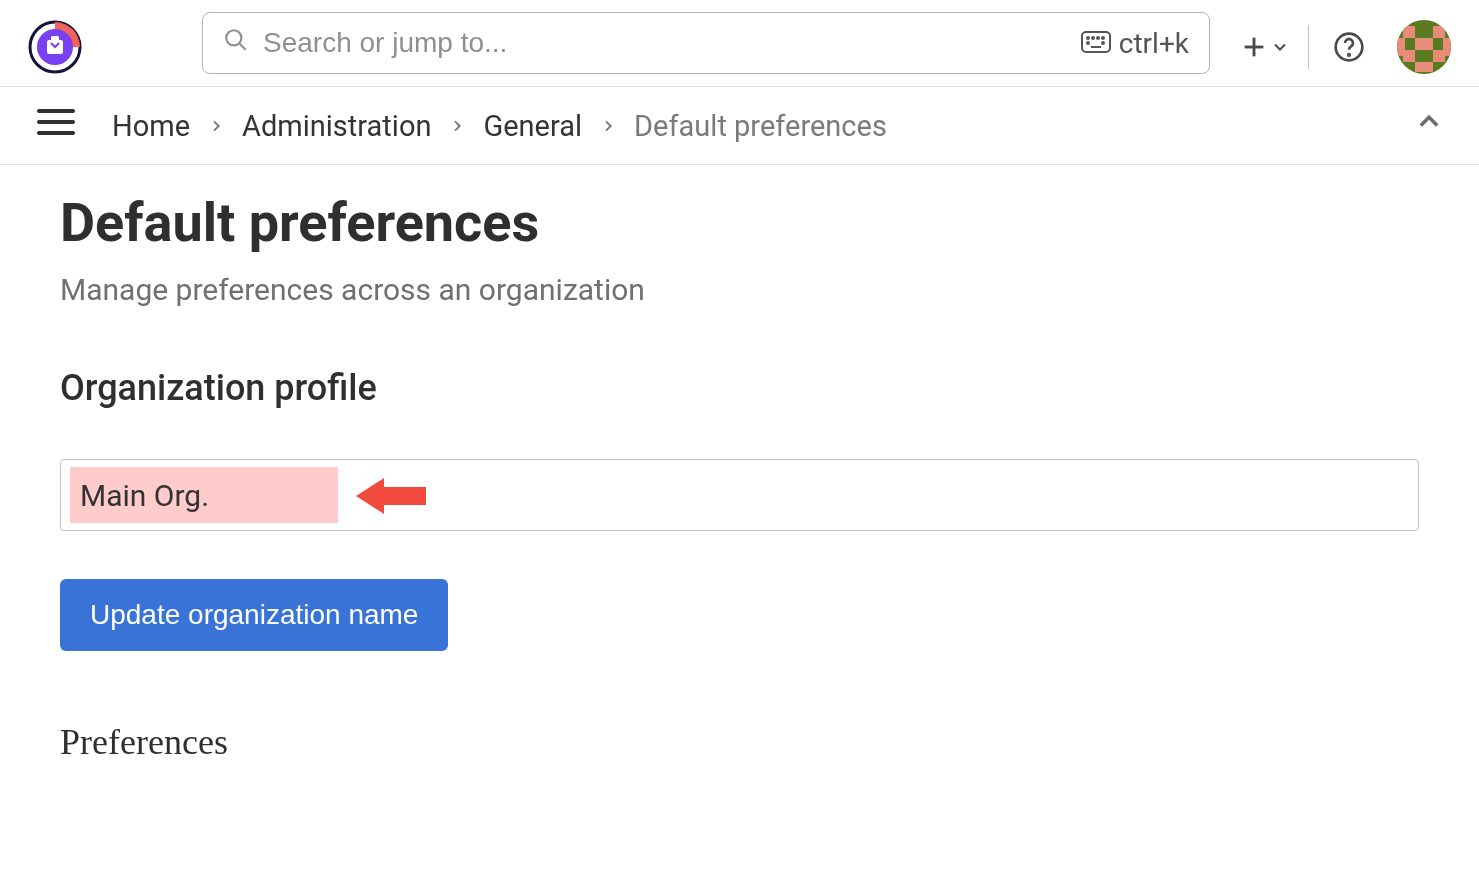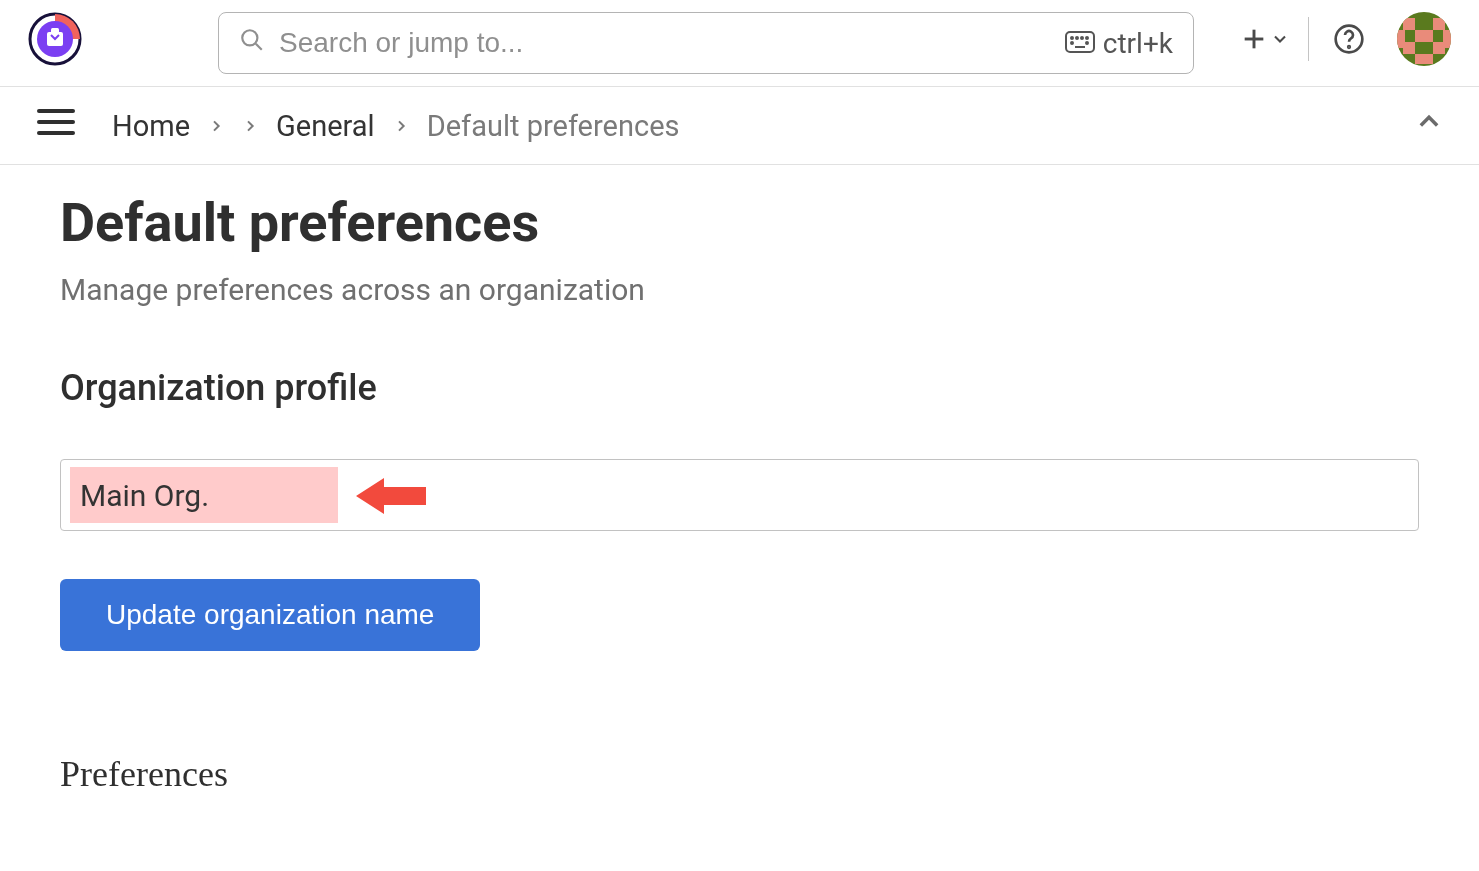--- a/index.html
+++ b/index.html
@@ -3,23 +3,23 @@
   <meta charset="utf-8">
   <style>
     * { box-sizing: border-box; margin: 0; padding: 0; }
     body {
       font-family: -apple-system, BlinkMacSystemFont, "Segoe UI", Roboto, "Helvetica Neue", Arial, sans-serif;
       background: #fff;
       color: #393d42;
     }
     .top-header {
       display: flex;
-      align-items: flex-start;
+      align-items: flex-end;
       padding: 12px 28px 12px 28px;
-      gap: 36px;
+      gap: 20px;
       border-bottom: 1px solid #e1e1e1;
     }
     .logo {
       width: 54px;
       height: 54px;
       flex-shrink: 0;
     }
     .search-wrapper {
       flex: 1;
       margin-left: 100px;
@@ -171,23 +171,23 @@
       top: 16px;
       pointer-events: none;
     }
     .primary-btn {
       background: #3973d8;
       color: #fff;
       border: none;
       border-radius: 6px;
       font-size: 28px;
       font-weight: 500;
-      padding: 20px 46px;
-      cursor: pointer;
-      margin-bottom: 102px;
+      padding: 20px 30px;
+      cursor: pointer;
+      margin-bottom: 70px;
     }
     .section-heading.preferences {
       margin-bottom: 12px;
       font-family: Liberation Serif, serif;
     }
   </style>
 </head>
 <body>
 
 <div class="top-header">
@@ -270,20 +270,21 @@
       <line x1="3" y1="15" x2="37" y2="15"></line>
       <line x1="3" y1="26" x2="37" y2="26"></line>
     </svg>
   </span>
   <span class="crumb">Home</span>
   <span class="crumb-sep">
     <svg width="16" height="16" viewBox="0 0 24 24" fill="none" stroke="#7a7a7a" stroke-width="3">
         <polyline points="9 5 16 12 9 19"></polyline>
       </svg>
   </span>
+  <span class="crumb">Administration</span>
   <span class="crumb-sep">
     <svg width="16" height="16" viewBox="0 0 24 24" fill="none" stroke="#7a7a7a" stroke-width="3">
         <polyline points="9 5 16 12 9 19"></polyline>
       </svg>
   </span>
   <span class="crumb">General</span>
   <span class="crumb-sep">
     <svg width="16" height="16" viewBox="0 0 24 24" fill="none" stroke="#7a7a7a" stroke-width="3">
         <polyline points="9 5 16 12 9 19"></polyline>
       </svg>

